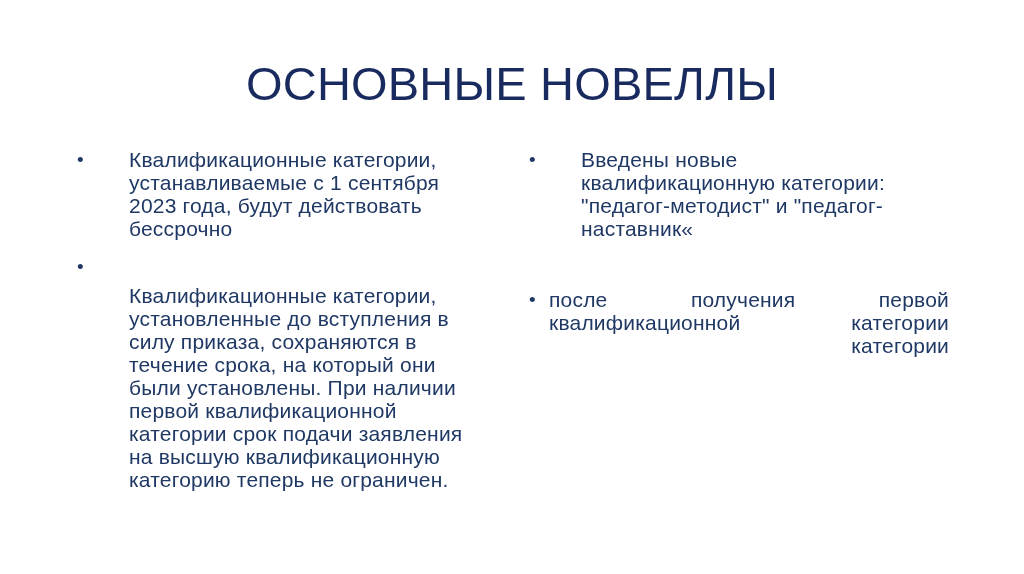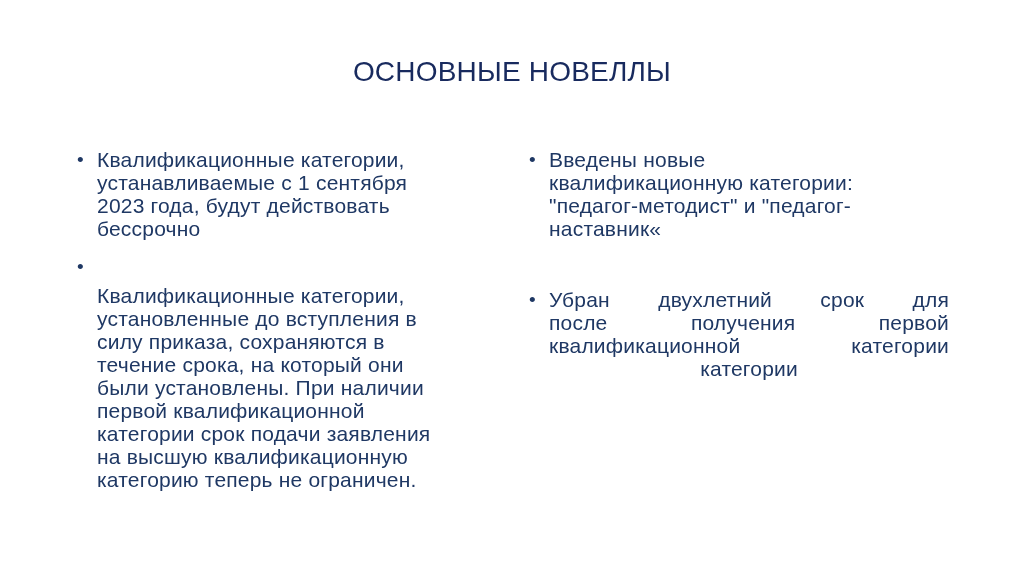--- a/index.html
+++ b/index.html
@@ -16,21 +16,21 @@
     border-bottom: 1px solid #f1f2f3;
     overflow: hidden;
   }
   .title {
     position: absolute;
     top: 56px;
     left: 0;
     width: 100%;
     margin: 0;
     text-align: center;
-    font-size: 28px;
+    font-size: 47px;
     font-weight: 400;
     letter-spacing: 0.2px;
     color: #182a5e;
   }
   .col {
     position: absolute;
     top: 148px;
     color: #1f3864;
     font-size: 21px;
     line-height: 23px;
@@ -43,35 +43,36 @@
   .marker {
     width: 20px;
     flex: none;
     font-size: 19px;
     line-height: 23px;
     color: #1f3864;
   }
   .btext {
     flex: 1;
     white-space: pre-line;
+    margin-left: 32px;
   }
   
   .marker-only { margin-top: 15px; height: 23px; }
   
   .no-marker { margin-top: 6px; }
   
   .gap-top { margin-top: 48px; }
 
   
   .btext-j { flex: 1; }
   .jl {
     text-align: justify;
     text-align-last: justify;
   }
-  .jl-last { text-align: center; }
+  .jl-last { text-align: right; }
 </style>
 </head>
 <body>
 
 <div class="slide">
 
   <h1 class="title">ОСНОВНЫЕ НОВЕЛЛЫ</h1>
 
   <div class="col col-left">
 
@@ -108,21 +109,20 @@
       <span class="marker">•</span>
       <div class="btext">Введены новые
 квалификационную категории:
 "педагог-методист" и "педагог-
 наставник«</div>
     </div>
 
     <div class="bullet-row gap-top">
       <span class="marker">•</span>
       <div class="btext-j">
-        <div class="jl">Убран двухлетний срок для</div>
         <div class="jl">после получения первой</div>
         <div class="jl">квалификационной категории</div>
         <div class="jl-last">категории</div>
       </div>
     </div>
 
   </div>
 
 </div>
 

